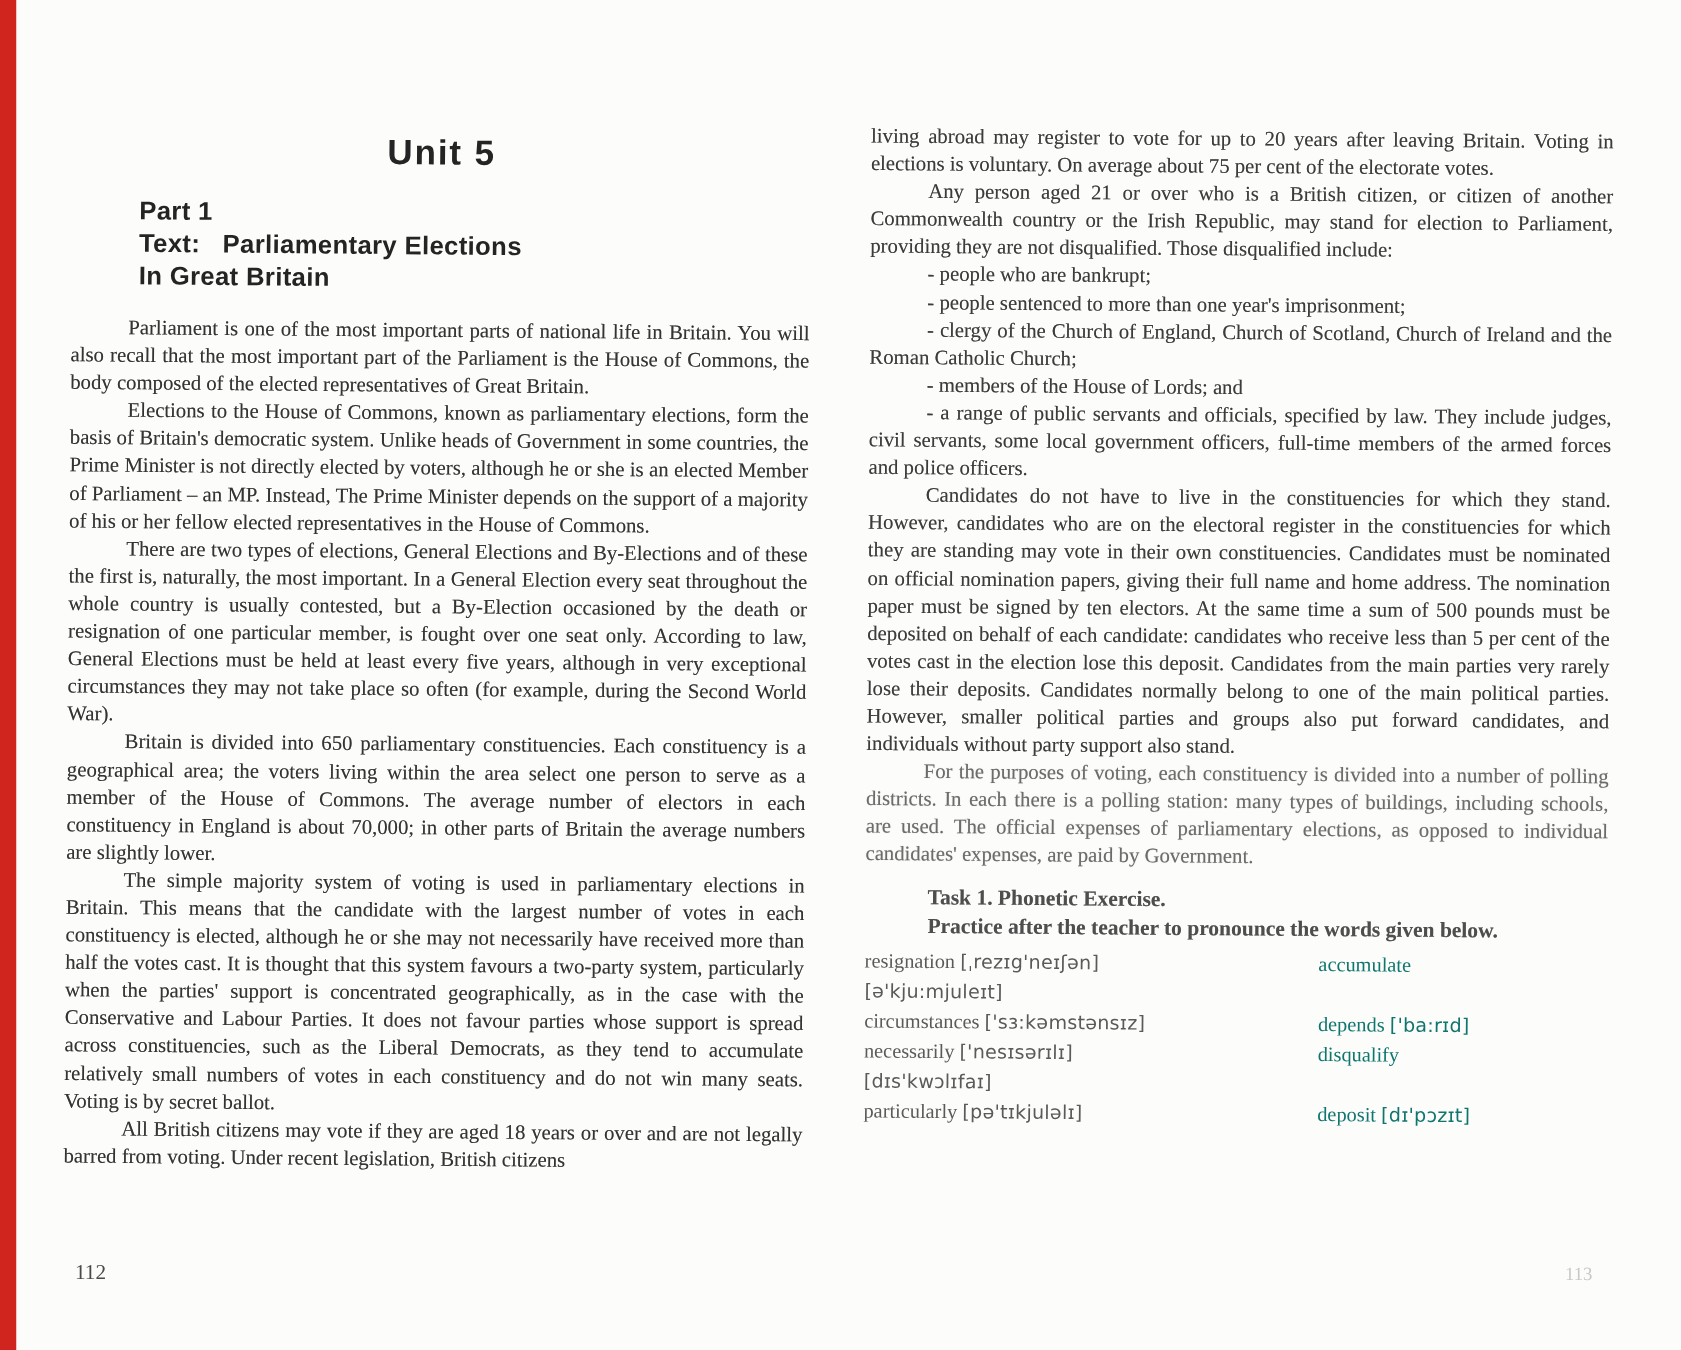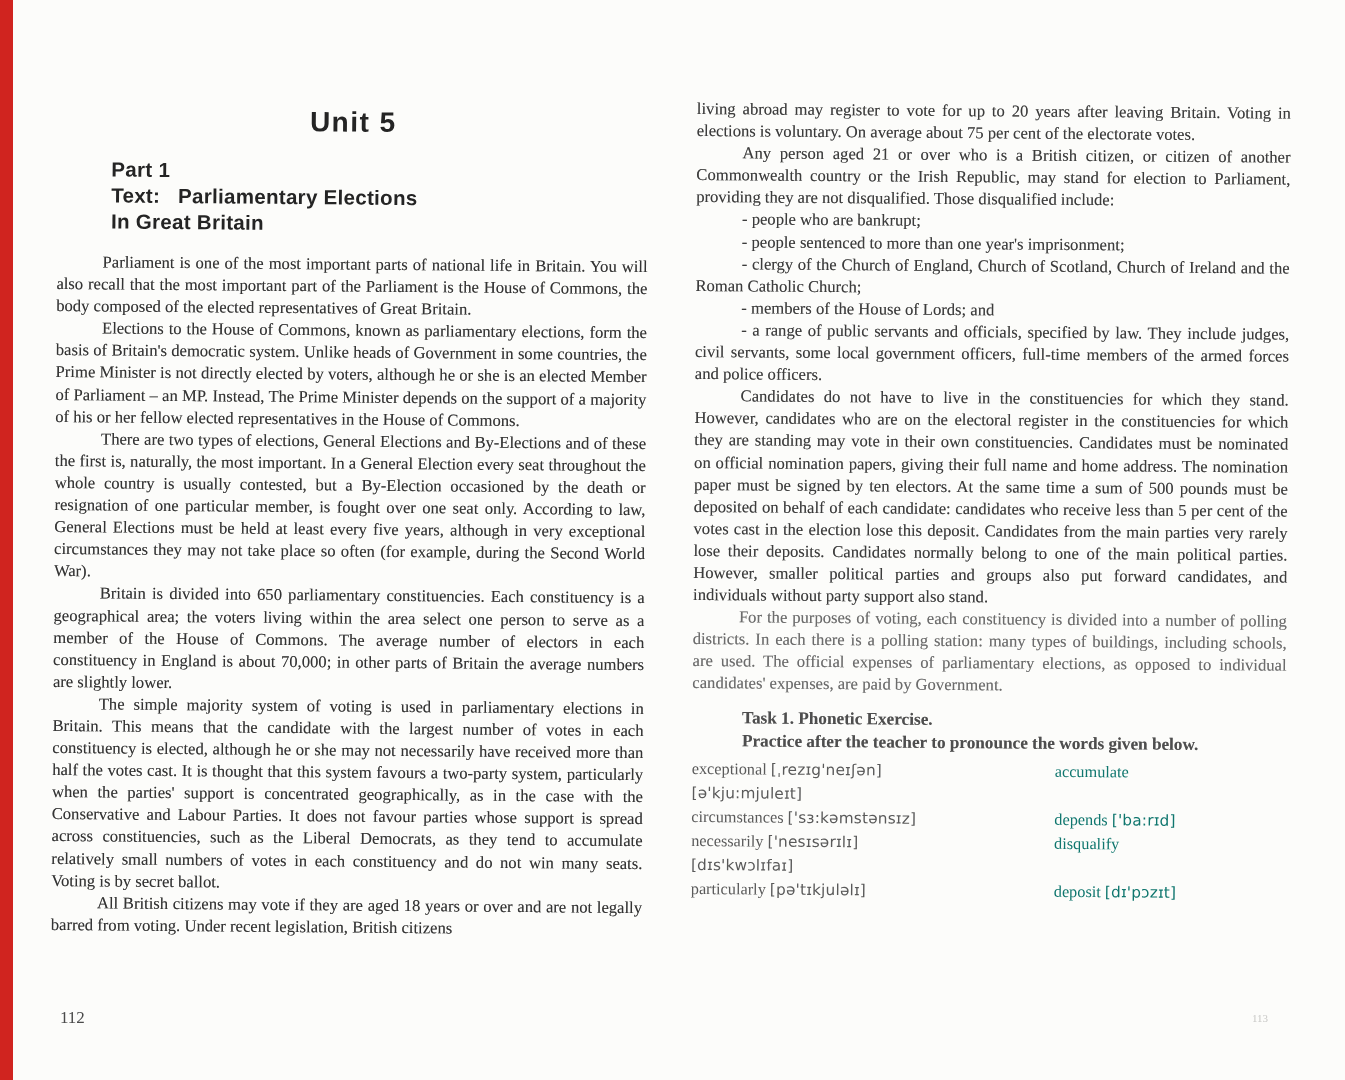--- a/index.html
+++ b/index.html
@@ -38,21 +38,21 @@
     margin:0; text-align:justify; text-indent:46px;
     font-size:16.6px; line-height:22.1px;
     text-shadow:0 0 0.4px rgba(40,40,40,0.45);
   }
   .pagenum-left {
     position:absolute; left:60px; top:1008px;
     font-size:17px; color:#4a4a4a;text-align:right;
   }
   .pagenum-right {
     position:absolute; left:1252px; top:1012px;
-    font-size:11px; color:#c8c8c6;
+    font-size:15px; color:#c8c8c6;
   }
 
   
   .page-right {
     position:absolute; left:697px; top:98px; width:594px;
     color:#3c3c3c;
     transform:rotate(0.45deg); transform-origin:0 0;
   }
   .rp p.no-indent { text-indent:0; }
   .rp p.fade1 { color:#6c6c6c; text-shadow:0 0 0.6px rgba(110,110,110,0.5); }
@@ -104,21 +104,21 @@
     <p>Candidates do not have to live in the constituencies for which they stand. However, candidates who are on the electoral register in the constituencies for which they are standing may vote in their own constituencies. Candidates must be nominated on official nomination papers, giving their full name and home address. The nomination paper must be signed by ten electors. At the same time a sum of 500 pounds must be deposited on behalf of each candidate: candidates who receive less than 5 per cent of the votes cast in the election lose this deposit. Candidates from the main parties very rarely lose their deposits. Candidates normally belong to one of the main political parties. However, smaller political parties and groups also put forward candidates, and individuals without party support also stand.</p>
     <p class="fade1">For the purposes of voting, each constituency is divided into a number of polling districts. In each there is a polling station: many types of buildings, including schools, are used. The official expenses of parliamentary elections, as opposed to individual candidates' expenses, are paid by Government.</p>
 
     <div class="task-block">
       <div>Task 1. Phonetic Exercise.</div>
       <div>Practice after the teacher to pronounce the words given below.</div>
     </div>
 
     <div class="phon">
       <div class="phon-row">
-        <div class="phon-left"><span>exceptional</span> <span class="ipa">[ˌrezɪg'neɪʃən]</span></div>
+        <div class="phon-left"><span>resignation</span> <span class="ipa">[ˌrezɪg'neɪʃən]</span></div>
         <div class="phon-right"><span class="fade2">accumulate</span> <span class="ipa fade2"></span></div>
       </div>
       <div class="phon-row">
         <div class="phon-left"><span></span> <span class="ipa">[ə'kju:mjuleɪt]</span></div>
         <div class="phon-right"><span class="fade2"></span> <span class="ipa fade2"></span></div>
       </div>
       <div class="phon-row">
         <div class="phon-left"><span>circumstances</span> <span class="ipa">['sɜ:kəmstənsɪz]</span></div>
         <div class="phon-right"><span class="fade2">depends</span> <span class="ipa fade2">['ba:rɪd]</span></div>
       </div>

